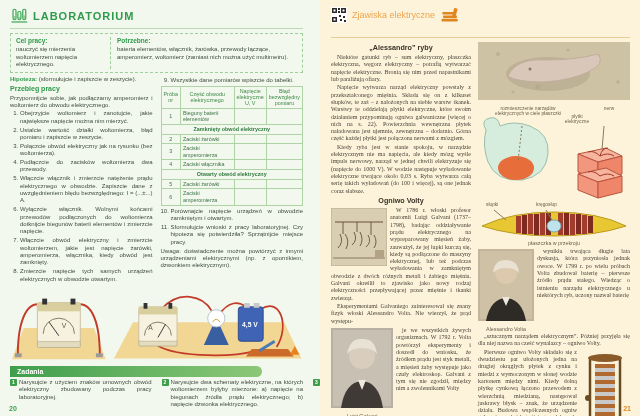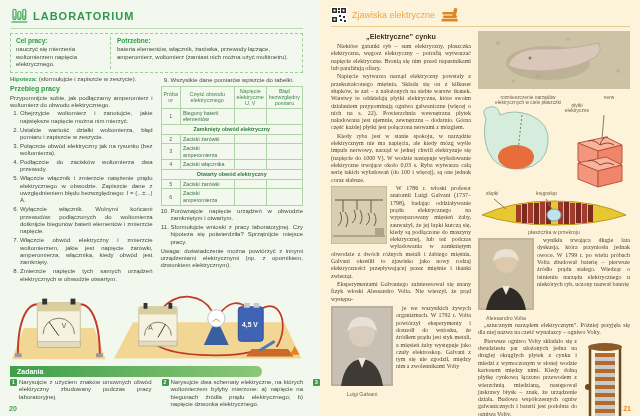--- a/index.html
+++ b/index.html
@@ -33,21 +33,21 @@
   .note { margin-top:1px; text-align:justify; }
   .illustration { height:78px; margin-top:1px; display:flex; align-items:flex-end; gap:4px; }
   .tasks-bar { margin-top:2px; width:252px; height:11px; background:linear-gradient(90deg,#3f9e4c,#8cc878); color:#fff; font-weight:bold; font-size:7px; line-height:11px; padding-left:7px; border-radius:0 6px 6px 0; }
   .tasks { margin-top:2px; column-count:2; column-gap:10px; height:34px; font-size:6px; line-height:1.25; }
   .task { text-indent:-9px; padding-left:9px; margin-bottom:2px; text-align:justify; }
   .badge { display:inline-block; width:7px; height:7px; background:#3f9e4c; color:#fff; font-size:5px; font-weight:bold; text-align:center; line-height:7px; border-radius:1px; margin-right:2px; text-indent:0; }
   .pagenum-left { position:absolute; left:9px; bottom:4px; color:#3f9e4c; font-weight:bold; font-size:7px; }
 
   
   .page-right { background:#fcf3da; padding:7px 10px 0 11px; color:#4b443a; }
-  .rp-header { display:flex; align-items:center; gap:5px; border-bottom:1.5px solid #e6cd92; padding-bottom:3px; }
+  .rp-header { display:flex; align-items:center; gap:5px; border-bottom:1.5px solid #e6cd92; padding-bottom:14px; }
   .rp-topic { color:#eda54f; font-size:9px; }
   .rp-brand { margin-left:auto; color:#e0861f; font-weight:bold; font-size:10.5px; letter-spacing:.5px; }
   .rp-main { display:flex; gap:7px; margin-top:4px; font-family:"Liberation Serif",serif; }
   .rp-colL { width:146px; }
   .rp-colR { flex:1; }
   .rp-sect-title { text-align:center; font-weight:bold; font-size:7.2px; color:#3a3328; margin:1px 0 2px; font-family:"Liberation Sans",sans-serif; }
   .rp p { font-size:6px; line-height:1.22; text-align:justify; text-indent:6px; margin-bottom:1px; }
   .float-l { float:left; margin:1px 3px 1px 0; }
   .float-r { float:right; margin:1px 0 1px 3px; }
   .clearfix::after { content:""; display:block; clear:both; }
@@ -261,25 +261,26 @@
           <rect x="4" y="10.5" width="18" height="3.5" rx="1"></rect>
           <rect x="3" y="6" width="15" height="3.5" rx="1"></rect>
           <rect x="17" y="1" width="4.5" height="13" rx="1" transform="rotate(14 19 7)"></rect>
         </g>
       </svg>
     </div>
 
     <div class="rp-main">
 
       <div class="rp-colL">
-        <div class="rp-sect-title">„Elektryczne” cynku</div>
+        <div class="rp-sect-title">„Alessandro” ryby</div>
         <p>Niektóre gatunki ryb – sum elektryczny, płaszczka elektryczna, węgorz elektryczny – potrafią wytwarzać napięcie elektryczne. Bronią się nim przed napastnikami lub paraliżują ofiary.</p>
         <p>Napięcie wytwarza narząd elektryczny powstały z przekształconego mięśnia. Składa się on z kilkuset słupków, te zaś – z nałożonych na siebie warstw tkanek. Warstwy te oddzielają płytki elektryczne, które swoim działaniem przypominają ogniwa galwaniczne (więcej o nich na s. 22). Powierzchnia wewnętrzna płytek naładowana jest ujemnie, zewnętrzna – dodatnio. Górna część każdej płytki jest połączona nerwami z mózgiem.</p>
         <p>Kiedy ryba jest w stanie spokoju, w narządzie elektrycznym nie ma napięcia, ale kiedy mózg wyśle impuls nerwowy, narząd w jednej chwili elektryzuje się (napięcie do 1000 V). W wodzie następuje wyładowanie elektryczne trwające około 0,03 s. Ryba wytwarza całą serię takich wyładowań (do 100 i więcej), są one jednak coraz słabsze.</p>
 
+        <div class="rp-sect-title">Ogniwo Volty</div>
         <div class="clearfix">
           <svg class="float-l" width="56" height="58" viewBox="0 0 56 58">
             <rect width="56" height="58" fill="#d9cdb2" stroke="#b8a888"></rect>
             <line x1="4" y1="14" x2="52" y2="14" stroke="#8a7a60" stroke-width="1.5"></line>
             <line x1="12" y1="14" x2="12" y2="26" stroke="#6f5f48"></line>
               <line x1="26" y1="14" x2="26" y2="24" stroke="#6f5f48"></line>
               <line x1="40" y1="14" x2="40" y2="27" stroke="#6f5f48"></line>
             <path d="M9,26 q4,8 -2,14 M14,26 q5,7 1,15" stroke="#6f5f48" fill="none"></path>
             <path d="M23,24 q4,8 -2,13 M29,24 q4,8 0,14" stroke="#6f5f48" fill="none"></path>
             <path d="M37,27 q4,7 -2,12 M43,27 q4,7 0,13" stroke="#6f5f48" fill="none"></path>

